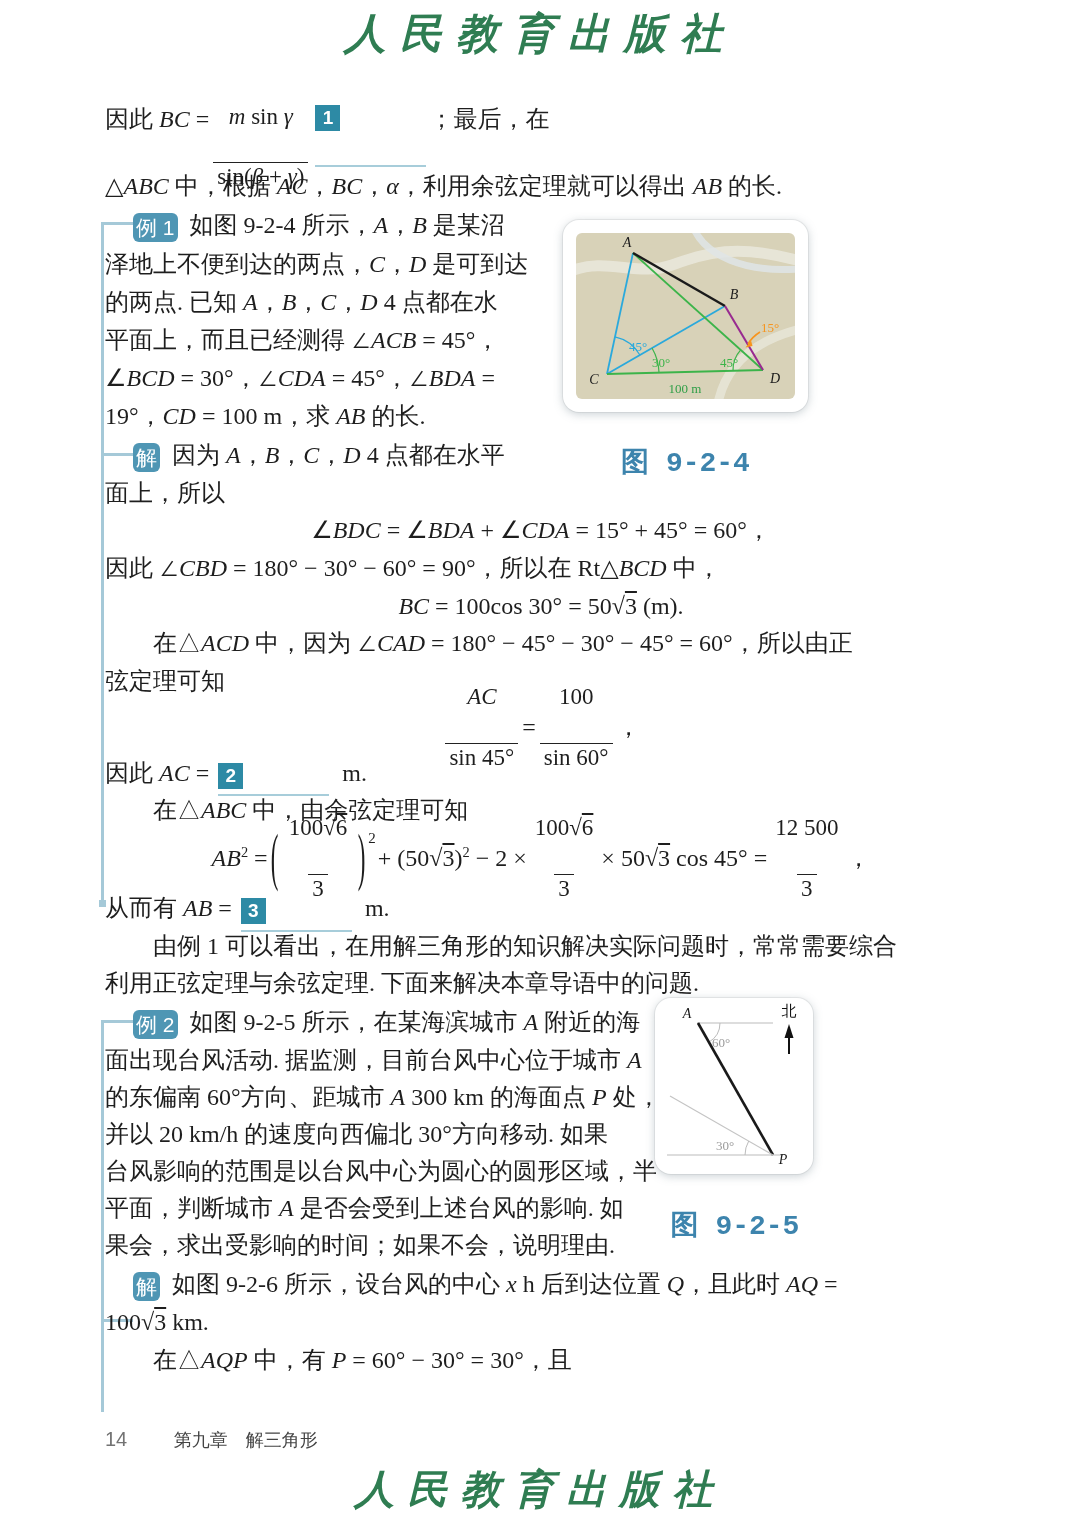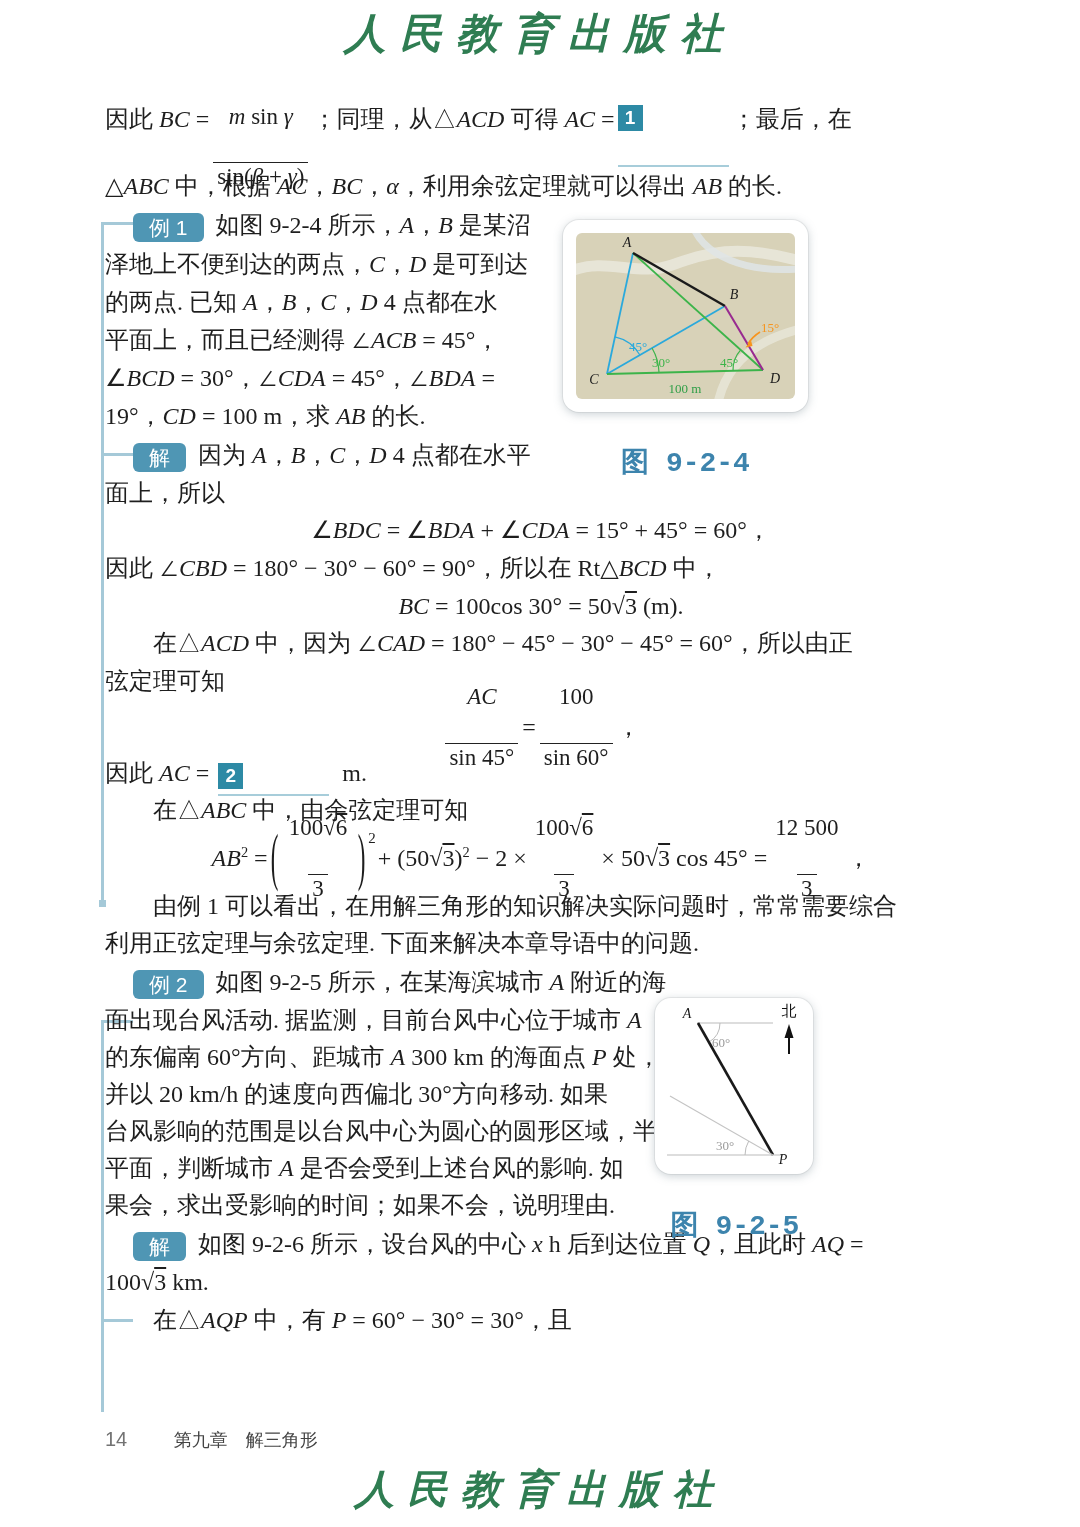--- a/index.html
+++ b/index.html
@@ -26,21 +26,21 @@
   .h36 { height:36px; line-height:36px; }
   .ind { text-indent:48px; }
   .eq { text-align:center; }
 
   .v { font-family:"Liberation Serif", serif; font-style:italic; }
   .n { font-family:"Liberation Serif", serif; }
   .sup { vertical-align:super; font-size:0.6em; line-height:0; }
   .sqrt { text-decoration:overline; }
 
   .badge { display:inline-block; background:#4f96b4; color:#fff; border-radius:6px;
-           padding:0 16px; height:29px; line-height:29px; font-size:21px;
+           padding:0 3px; height:29px; line-height:29px; font-size:21px;
            margin:0 12px 0 28px; vertical-align:middle;
            font-family:"Liberation Sans", sans-serif; }
 
   .fill { display:inline-block; border-bottom:2px solid #a7cdda; padding-bottom:2px;
           vertical-align:middle; margin:0 3px; }
   .fillbox { display:inline-block; min-width:25px; height:26px; background:#2d8aa5;
              color:#fff; font:bold 19px/26px "Liberation Sans", sans-serif;
              text-align:center; vertical-align:middle; padding:0 2px; }
   .fillsp { display:inline-block; width:86px; }
   .after-fill { margin-left:10px; }
@@ -91,21 +91,20 @@
   <div class="hconn" style="top:1319px"></div>
 
   <div class="content">
 
     <div class="line vrow">
       <span><span>因此 </span><span class="v">BC</span><span class="n"> = </span></span>
       <span class="frac">
         <span class="num"><span class="v">m</span><span class="n"> sin </span><span class="v">γ</span></span>
         <span class="den"><span class="n">sin(</span><span class="v">β</span><span class="n"> + </span><span class="v">γ</span><span class="n">)</span></span>
       </span>
-      <span><span>；同理，从△</span><span class="v">ACD</span><span> 可得 </span><span class="v">AC</span><span class="n"> = </span></span>
       <span class="fill"><span class="fillbox">1</span><span class="fillsp"></span></span>
       <span><span>；最后，在</span></span>
     </div>
     <div class="line"><span>△</span><span class="v">ABC</span><span> 中，根据 </span><span class="v">AC</span><span>，</span><span class="v">BC</span><span>，</span><span class="v">α</span><span>，利用余弦定理就可以得出 </span><span class="v">AB</span><span> 的长.</span></div>
 
     <div class="line h40">
       <span class="badge">例 1</span><span><span>如图 9-2-4 所示，</span><span class="v">A</span><span>，</span><span class="v">B</span><span> 是某沼</span></span>
     </div>
     <div class="line"><span>泽地上不便到达的两点，</span><span class="v">C</span><span>，</span><span class="v">D</span><span> 是可到达</span></div>
     <div class="line"><span>的两点. 已知 </span><span class="v">A</span><span>，</span><span class="v">B</span><span>，</span><span class="v">C</span><span>，</span><span class="v">D</span><span class="n"> 4 </span><span>点都在水</span></div>
@@ -151,20 +150,23 @@
       <span class="frac">
         <span class="num"><span class="n">100√</span><span class="n sqrt">6</span></span>
         <span class="den"><span class="n">3</span></span>
       </span>
       <span><span class="n"> × 50√</span><span class="n sqrt">3</span><span class="n"> cos 45° = </span></span>
       <span class="frac">
         <span class="num"><span class="n">12 500</span></span>
         <span class="den"><span class="n">3</span></span>
       </span>
       <span><span>，</span></span>
+    </div>
+    <div class="line h40">
+      <span><span>从而有 </span><span class="v">AB</span><span class="n"> = </span></span><span class="fill"><span class="fillbox">3</span><span class="fillsp"></span></span><span class="after-fill"><span class="n">m.</span></span>
     </div>
 
     <div class="line h37 ind"><span>由例 1 可以看出，在用解三角形的知识解决实际问题时，常常需要综合</span></div>
     <div class="line h37"><span>利用正弦定理与余弦定理. 下面来解决本章导语中的问题.</span></div>
 
     <div class="line h40">
       <span class="badge">例 2</span><span><span>如图 9-2-5 所示，在某海滨城市 </span><span class="v">A</span><span> 附近的海</span></span>
     </div>
     <div class="line h37"><span>面出现台风活动. 据监测，目前台风中心位于城市 </span><span class="v">A</span></div>
     <div class="line h37"><span>的东偏南 60°方向、距城市 </span><span class="v">A</span><span class="n"> 300 km </span><span>的海面点 </span><span class="v">P</span><span> 处，</span></div>

